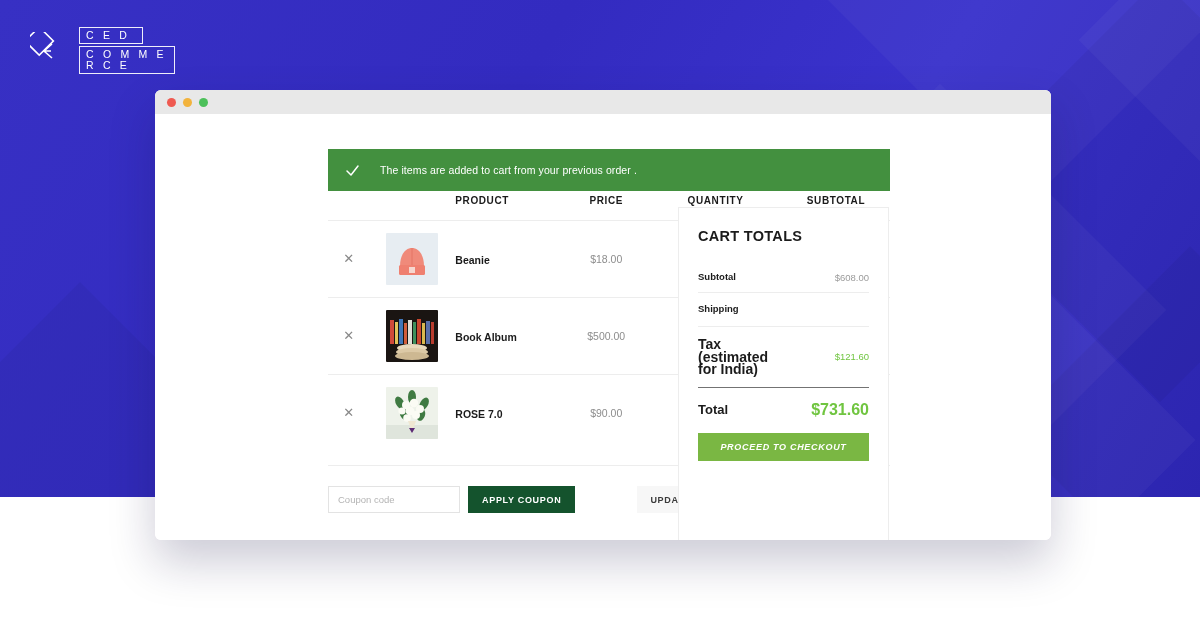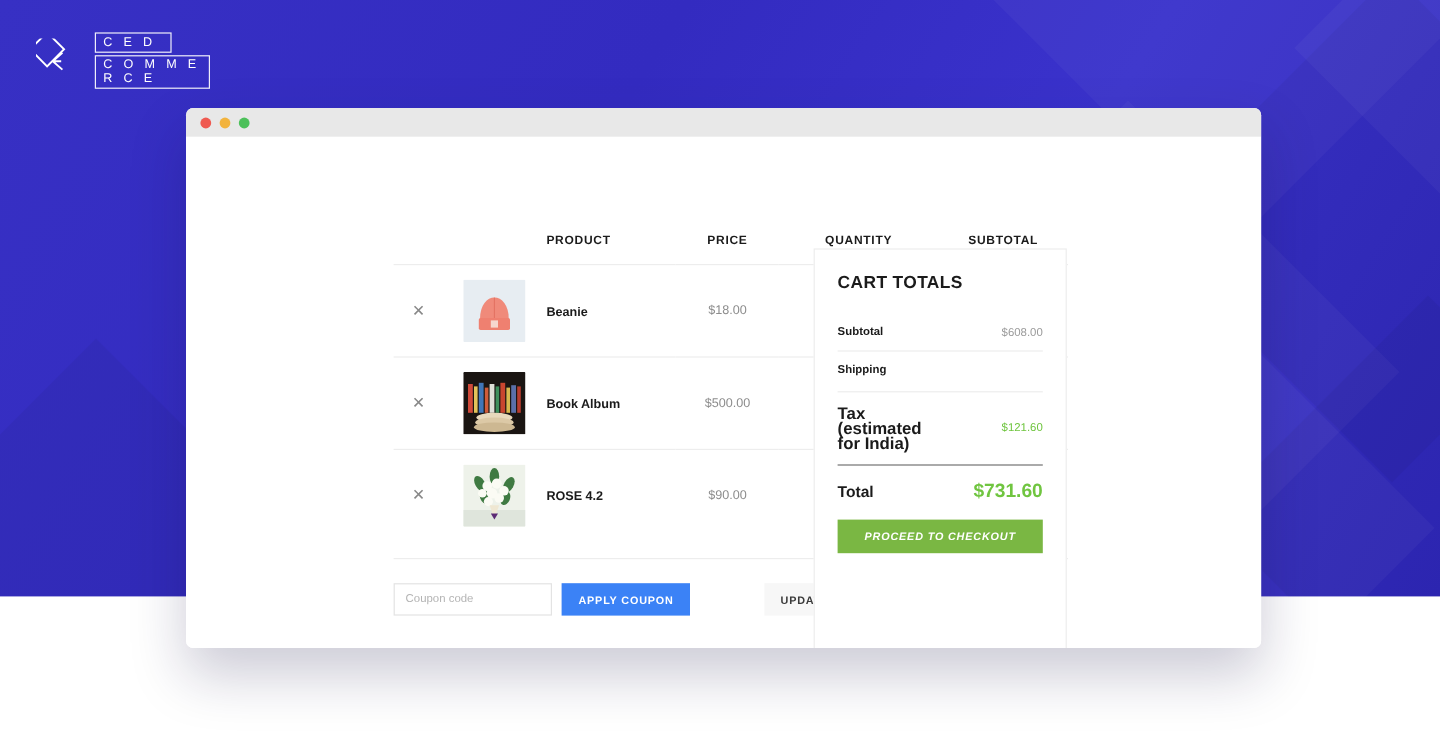--- a/index.html
+++ b/index.html
@@ -122,21 +122,21 @@
     display: flex; align-items: center; gap: 0;
   }
   .coupon-input {
     width: 132px; height: 27px; border: 1px solid #e3e3e3; background: #fff;
     font-size: 9.5px; color: #9a9a9a; padding: 0 9px;
     font-family: "Liberation Sans", sans-serif; outline: none;
   }
   .coupon-input::placeholder { color: #b4b4b4; }
   .btn-apply {
     margin-left: 8px; height: 27px; padding: 0 14px;
-    background: #3b82f6; color: #fff; border: none;
+    background: #14532d; color: #fff; border: none;
     font-size: 9px; font-weight: bold; letter-spacing: 0.7px; cursor: pointer;
     font-family: "Liberation Sans", sans-serif;
   }
   .btn-update {
     margin-left: 62px; height: 27px; padding: 0 13px;
     background: #f7f7f7; color: #3b3b3b; border: none;
     font-size: 9px; font-weight: bold; letter-spacing: 0.7px; cursor: pointer;
     font-family: "Liberation Sans", sans-serif;
   }
 
@@ -213,20 +213,28 @@
 
   <div class="window">
     <div class="titlebar">
       <span class="dot r"></span>
       <span class="dot y"></span>
       <span class="dot g"></span>
     </div>
 
     <div class="page">
 
+      <div class="notice">
+        <span class="check-ic">
+          <svg width="15" height="15" viewBox="0 0 15 15" fill="none">
+            <path d="M2 8 L6 12 L13 3" stroke="#fff" stroke-width="1.5" fill="none" stroke-linecap="round" stroke-linejoin="round"></path>
+          </svg>
+        </span>
+        <span class="notice-text">The items are added to cart from your previous order .</span>
+      </div>
 
       <div class="cart-wrap">
         <table class="cart">
           <thead>
             <tr>
               <th class="c-rm"></th>
               <th class="c-img"></th>
               <th class="c-prod">PRODUCT</th>
               <th class="c-price">PRICE</th>
               <th class="c-qty">QUANTITY</th>
@@ -334,21 +342,21 @@
                       <circle cx="16" cy="24" r="3.6"></circle>
                         <circle cx="30" cy="28" r="4"></circle>
                       <circle cx="21" cy="31" r="3.8"></circle>
                     </g>
                     <path d="M22 34 L26 45 L30 34 Z" fill="#efe7d2"></path>
                     <path d="M23 41 L26 46 L29 41 Z" fill="#5c2a74"></path>
                   </svg>
                 </span>
               </td>
               <td>
-                <span class="p-name">ROSE 4.2</span>
+                <span class="p-name">ROSE 7.0</span>
               </td>
               <td>
                 <div class="p-price">$90.00</div>
               </td>
               <td>
                 <div class="stepper">
                   <div>-</div>
                   <div class="qv">1</div>
                   <div>+</div>
                 </div>

